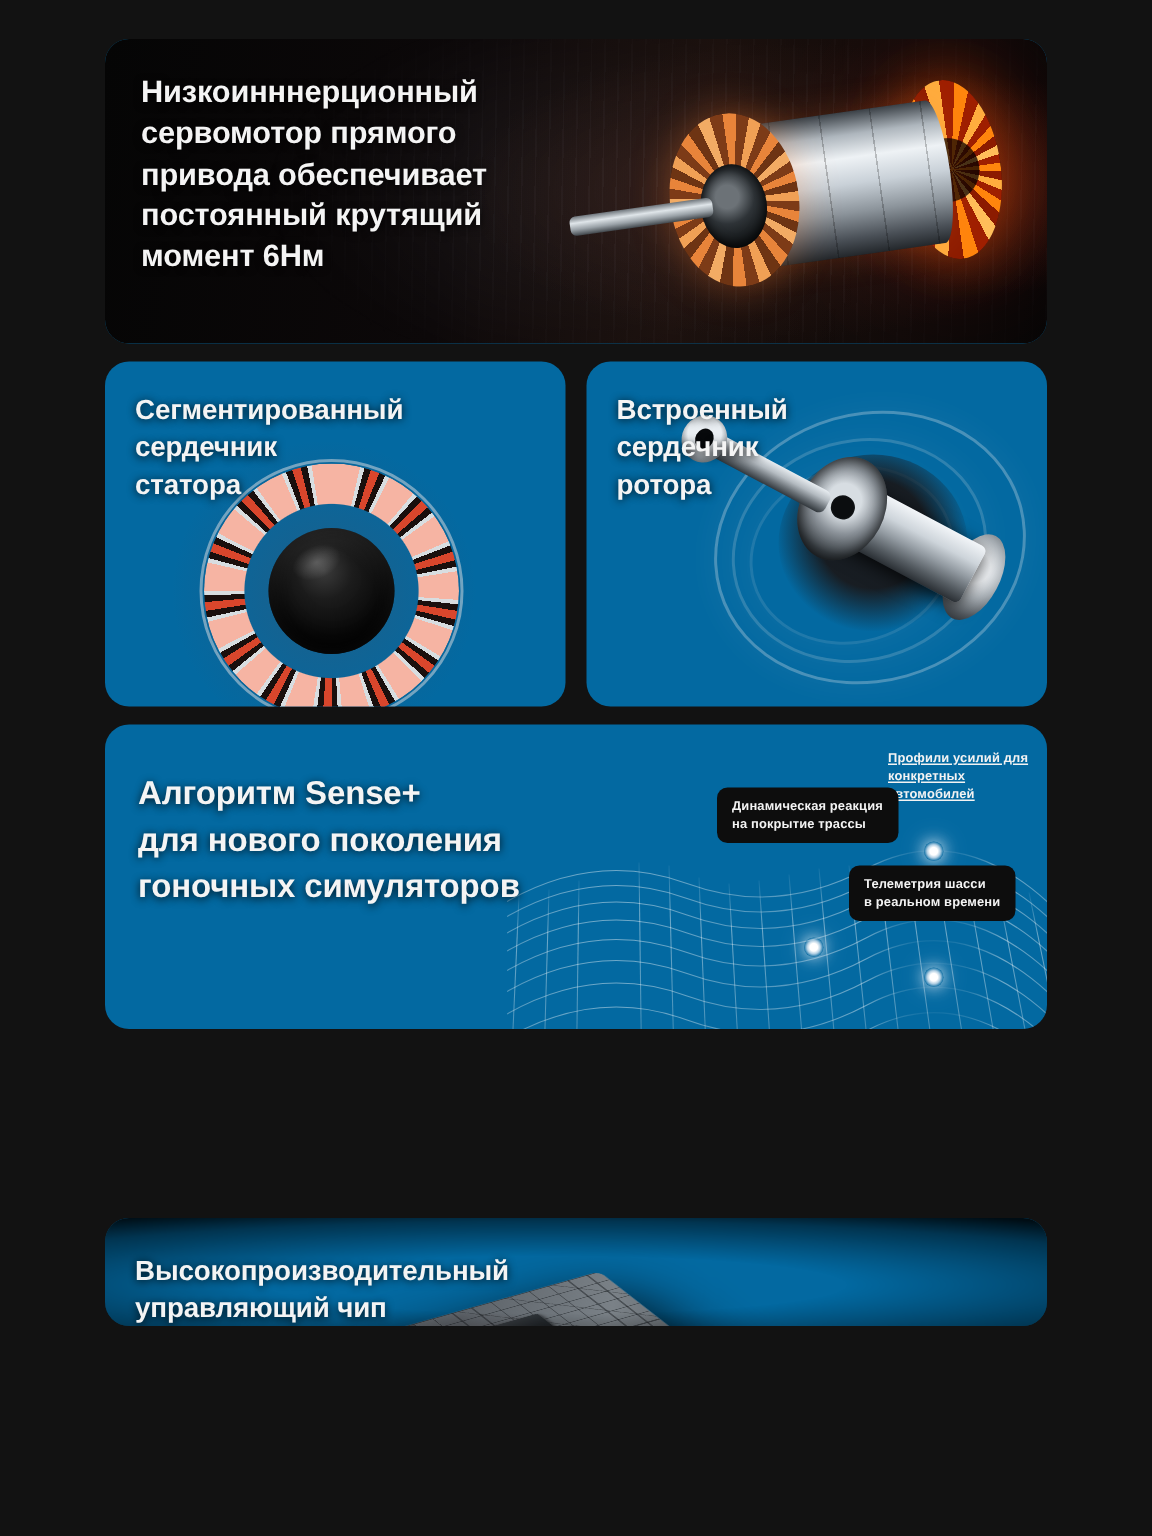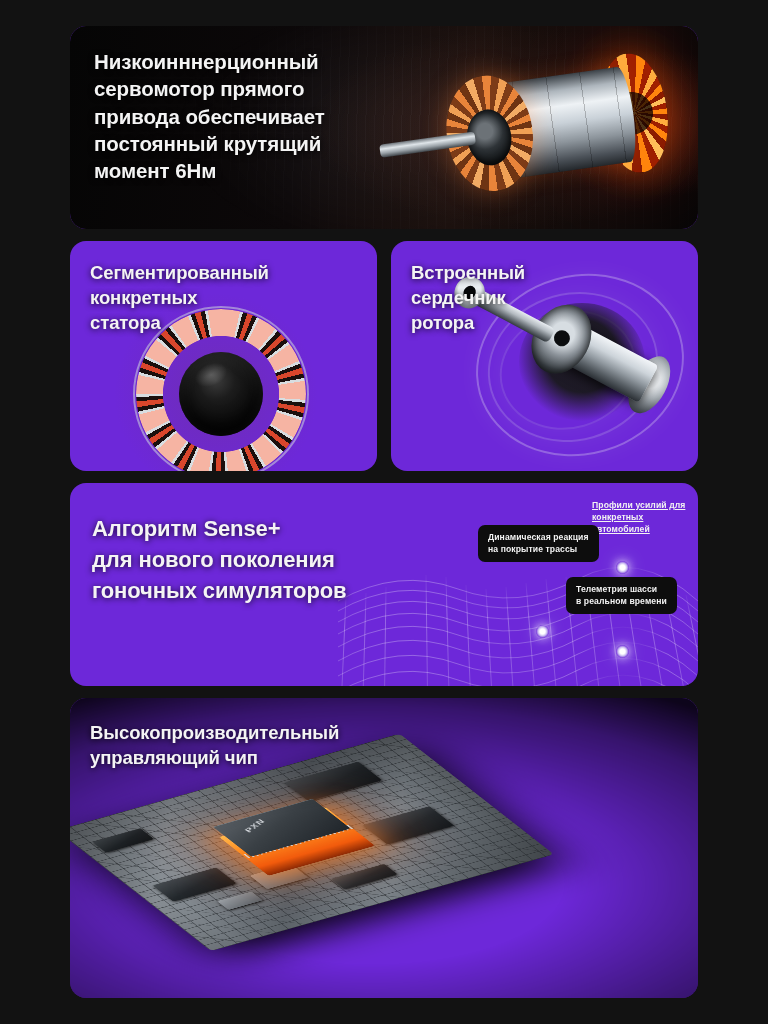--- a/index.html
+++ b/index.html
@@ -25,21 +25,21 @@
     padding: 26px 70px 26px 70px;
     display: flex;
     flex-direction: column;
     gap: 12px;
   }
 
   .row { display: flex; gap: 14px; }
 
   .card {
     position: relative;
-    background: #6d28d9;
+    background: #0369a1;
     border-radius: 16px;
     overflow: hidden;
     flex: 1 1 0;
   }
 
   .card-title {
     position: relative;
     z-index: 6;
     font-weight: bold;
     color: #f4f4f4;
@@ -313,21 +313,21 @@
     font-size: 8.6px;
     font-weight: bold;
     line-height: 1.42;
     color: #f3f3f3;
     white-space: pre-line;
     letter-spacing: 0.1px;
   }
   .sense-label.plain { background: transparent; padding: 4px 2px; text-decoration: underline; }
 
   
-  #row-chips { height: 300px; }
+  #row-chips { height: 300px; align-items: center; }
   #card-chip .card-title, #card-encoder .card-title {
     padding: 22px 0 0 20px;
     font-size: 18.5px;
     line-height: 1.36;
     max-width: 250px;
   }
 
   
   .pcb-art { position: absolute; inset: 0; z-index: 1; overflow: hidden; }
   .pcb-plane {
@@ -461,21 +461,21 @@
   <div class="row" id="row-cores">
 
     <div class="card" id="card-stator">
       <div class="stator-art">
         <div class="stator-glow"></div>
         <div class="stator-ring"></div>
         <div class="stator-rim"></div>
         <div class="stator-bore"></div>
       </div>
       <div class="card-title">Сегментированный
-конкретных
+сердечник
 статора</div>
     </div>
 
     <div class="card" id="card-rotor">
       <div class="rotor-art">
         <div class="rotor-swirl"></div>
         <div class="rotor-swirl s2"></div>
         <div class="rotor-swirl s3"></div>
         <div class="rotor-shell"></div>
         <div class="rotor-body">

